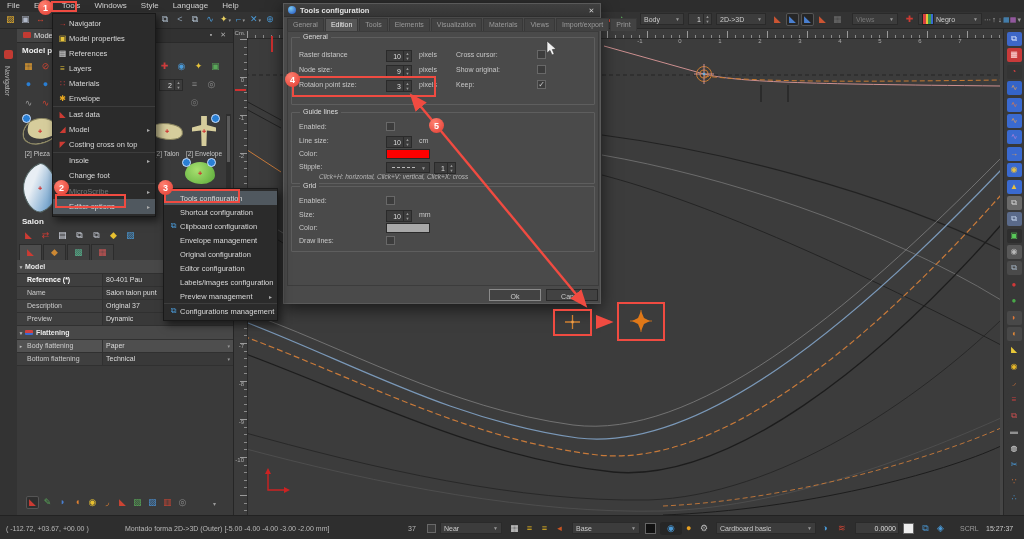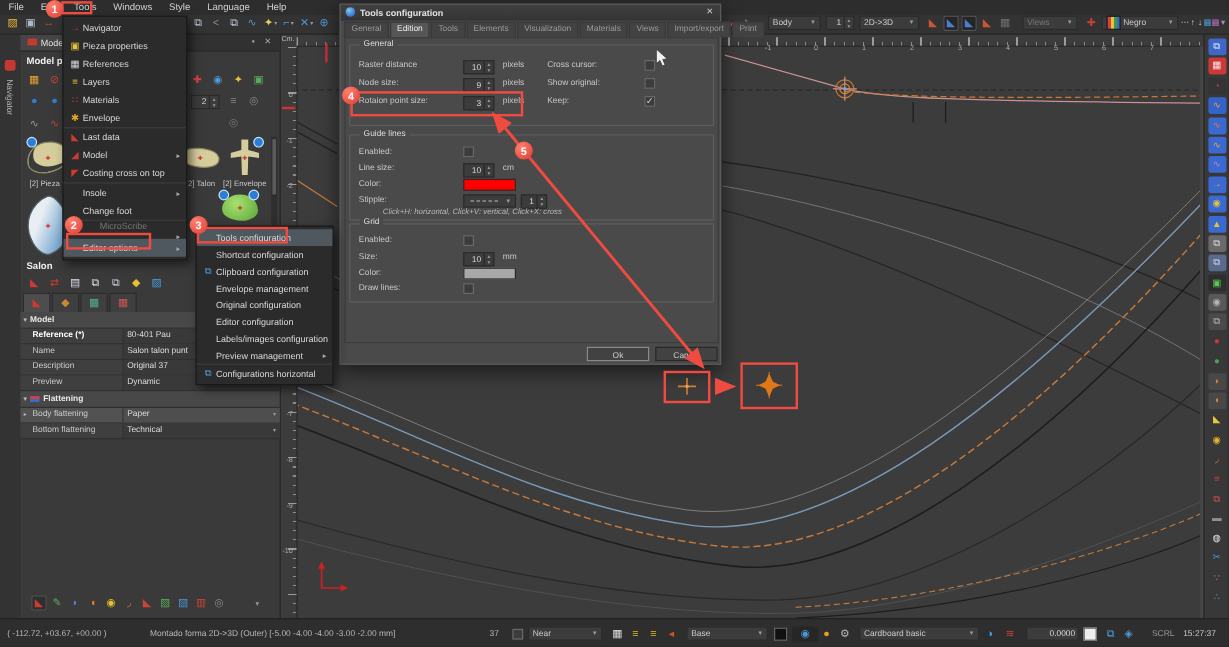--- a/index.html
+++ b/index.html
@@ -117,21 +117,21 @@
   .stip-dash{flex:1;border-top:1px dashed #bbb;margin:0 2px;}
   
   .menu-pop{position:absolute;background:#2b2b2b;border:1px solid #191919;box-shadow:3px 4px 8px rgba(0,0,0,.55);padding:2px 0;box-sizing:border-box;}
   #toolsmenu{left:52px;top:13px;width:104px;z-index:10;}
   #submenu{left:163px;top:188px;width:115px;z-index:11;}
   .mi{height:15px;display:flex;align-items:center;padding:0 5px 0 3px;color:#d8d8d8;font-size:7.5px;}
   #submenu .mi{height:14px;}
   .mi .mico{width:13px;font-size:8px;text-align:center;font-style:normal;flex:none;}
   .mi .mlabel{white-space:nowrap;}
   .mi .msub{margin-left:auto;font-size:6px;color:#aaaaaa;padding-left:3px;}
-  .mi[data-state~="dim"]{color:#767676;flex-direction:column;}
+  .mi[data-state~="dim"]{color:#767676;}
   .mi[data-state~="hl"]{background:#50585f;}
   .mi[data-state~="sep"]{border-top:1px solid #3d3d3d;}
   
   .redbox{position:absolute;border:2px solid #f04b41;z-index:40;pointer-events:none;box-sizing:border-box;}
   .stepc{position:absolute;width:15px;height:15px;border-radius:50%;background:radial-gradient(circle at 35% 30%,#ff8070,#e03a30);color:#ffffff;font-size:9px;font-weight:bold;display:flex;align-items:center;justify-content:center;z-index:41;pointer-events:none;}
   #annsvg{position:absolute;left:0;top:0;z-index:39;pointer-events:none;}
   #cursor{position:absolute;left:546px;top:40px;z-index:42;pointer-events:none;}
 </style>
 </head>
 <body>
@@ -828,21 +828,21 @@
   <div class="menu-pop" id="toolsmenu">
 
       <div class="mi" data-state="">
         <i class="mico" style="color: rgb(204, 59, 51);">→</i>
         <span class="mlabel">Navigator</span>
         <span class="msub"></span>
       </div>
 
       <div class="mi" data-state="">
         <i class="mico" style="color: rgb(232, 196, 58);">▣</i>
-        <span class="mlabel">Pieza properties</span>
+        <span class="mlabel">Model properties</span>
         <span class="msub"></span>
       </div>
 
       <div class="mi" data-state="">
         <i class="mico" style="color: rgb(216, 216, 216);">▦</i>
         <span class="mlabel">References</span>
         <span class="msub"></span>
       </div>
 
       <div class="mi" data-state="">
@@ -951,21 +951,21 @@
       </div>
 
       <div class="mi" data-state="">
         <i class="mico"></i>
         <span class="mlabel">Preview management</span>
         <span class="msub">▸</span>
       </div>
 
       <div class="mi" data-state="sep">
         <i class="mico" style="color: rgb(74, 154, 216);">⧉</i>
-        <span class="mlabel">Configurations horizontal</span>
+        <span class="mlabel">Configurations management</span>
         <span class="msub"></span>
       </div>
 
   </div>
 
   <svg id="annsvg" width="1024" height="539">
     <defs>
       <marker id="ah" orient="auto" markerWidth="9" markerHeight="8" refX="6" refY="3">
         <path d="M0,0 L7.5,3 L0,6 Z" fill="#f04b41"></path>
       </marker>

